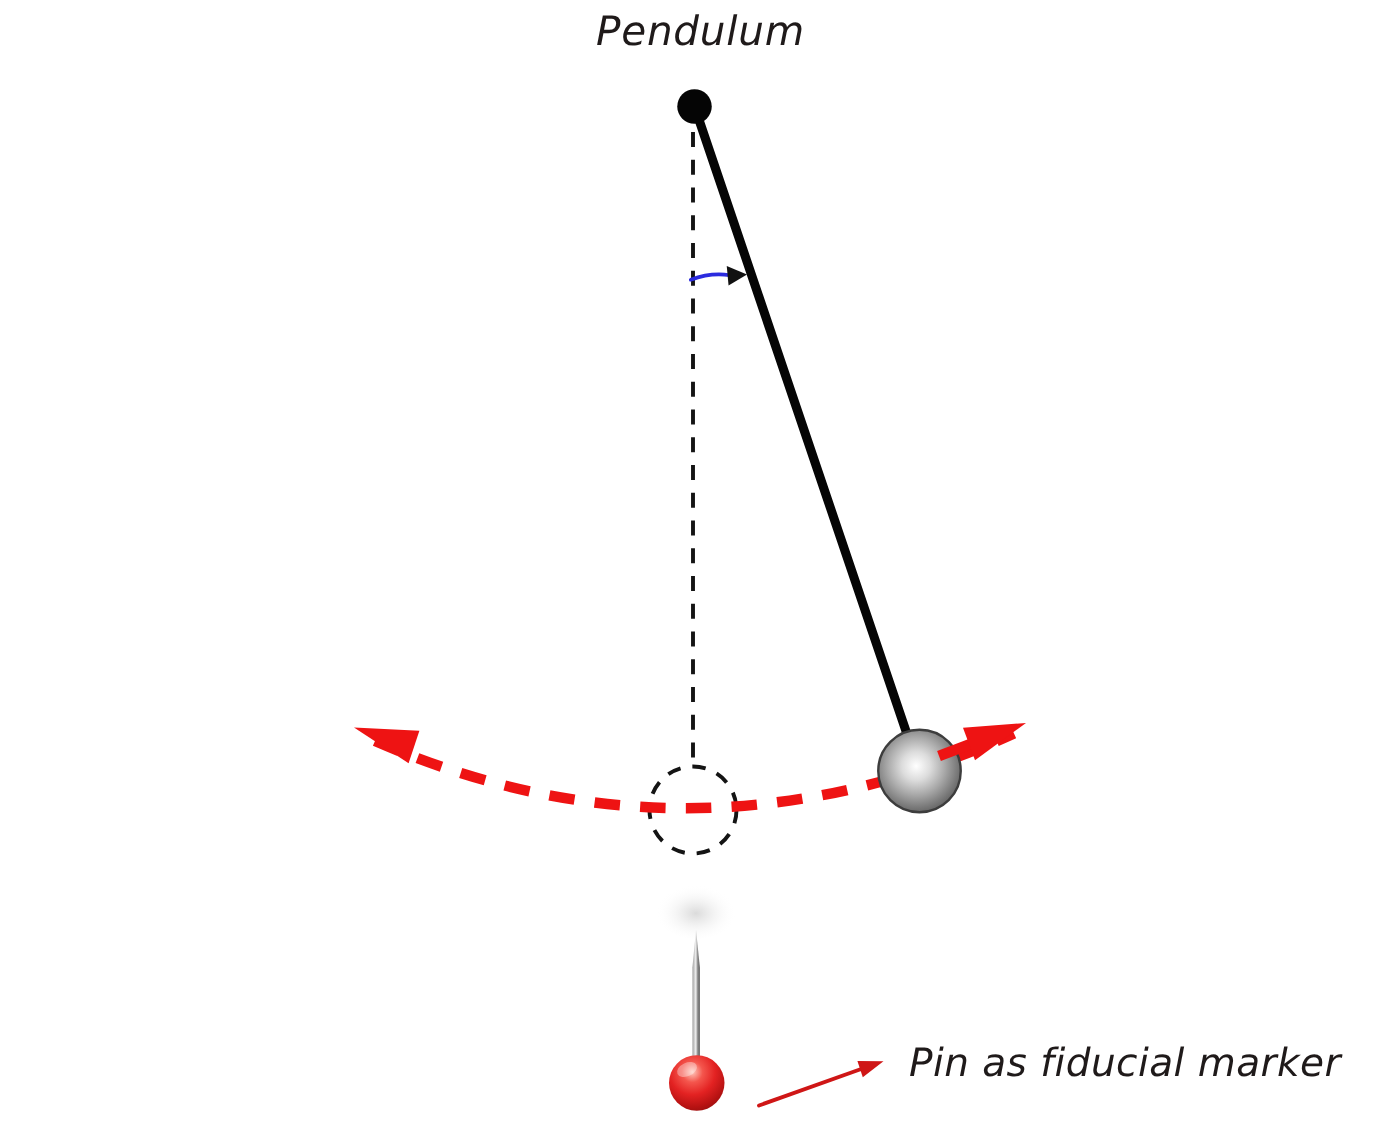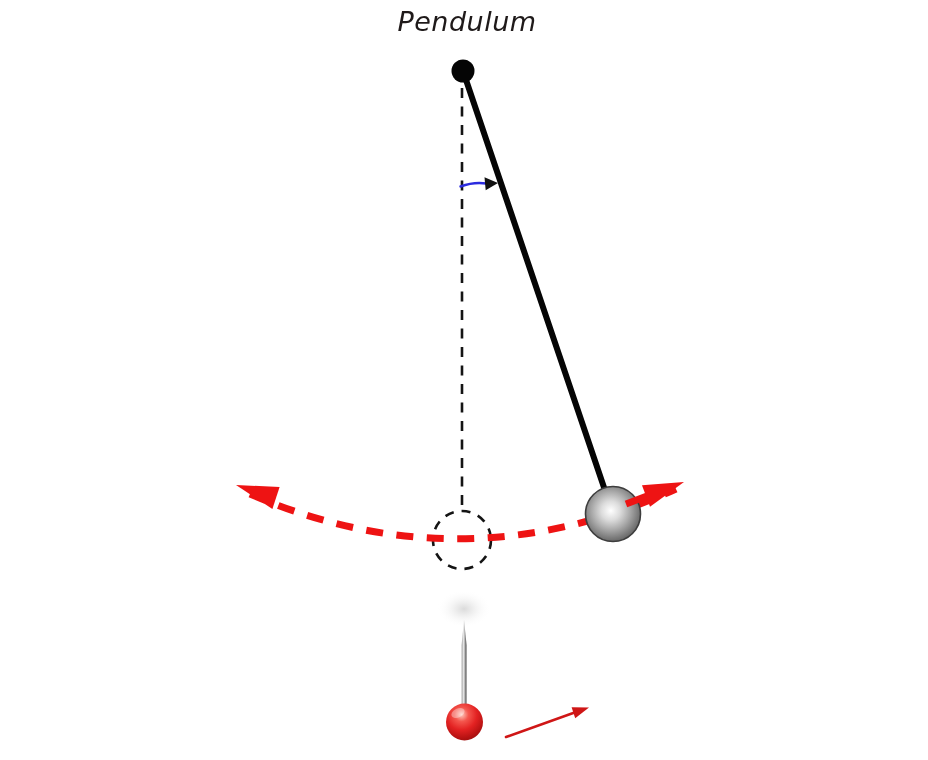--- a/index.html
+++ b/index.html
@@ -103,14 +103,15 @@
     <polygon points="461.6,707 461.6,645 464,620 466.6,645 466.6,707" fill="url(#needleGrad)"></polygon>
     <circle cx="464.5" cy="722" r="18.5" fill="url(#ballGrad)"></circle>
     <ellipse cx="458" cy="713" rx="7" ry="4.5" fill="rgba(255,255,255,0.35)" transform="rotate(-25 458 713)"></ellipse>
 
     <line x1="506" y1="737" x2="576" y2="712" stroke-width="2.6" stroke-linecap="round" stroke="#cf1616"></line>
     <polygon points="589,707.5 575.2,718.2 571.6,707.3" fill="#cf1616"></polygon>
   </svg>
 
   <div class="hand-text title-text">Pendulum</div>
 
+  <div class="hand-text pin-label-text">Pin as fiducial marker</div>
 
 </div>
 
 </body></html>

